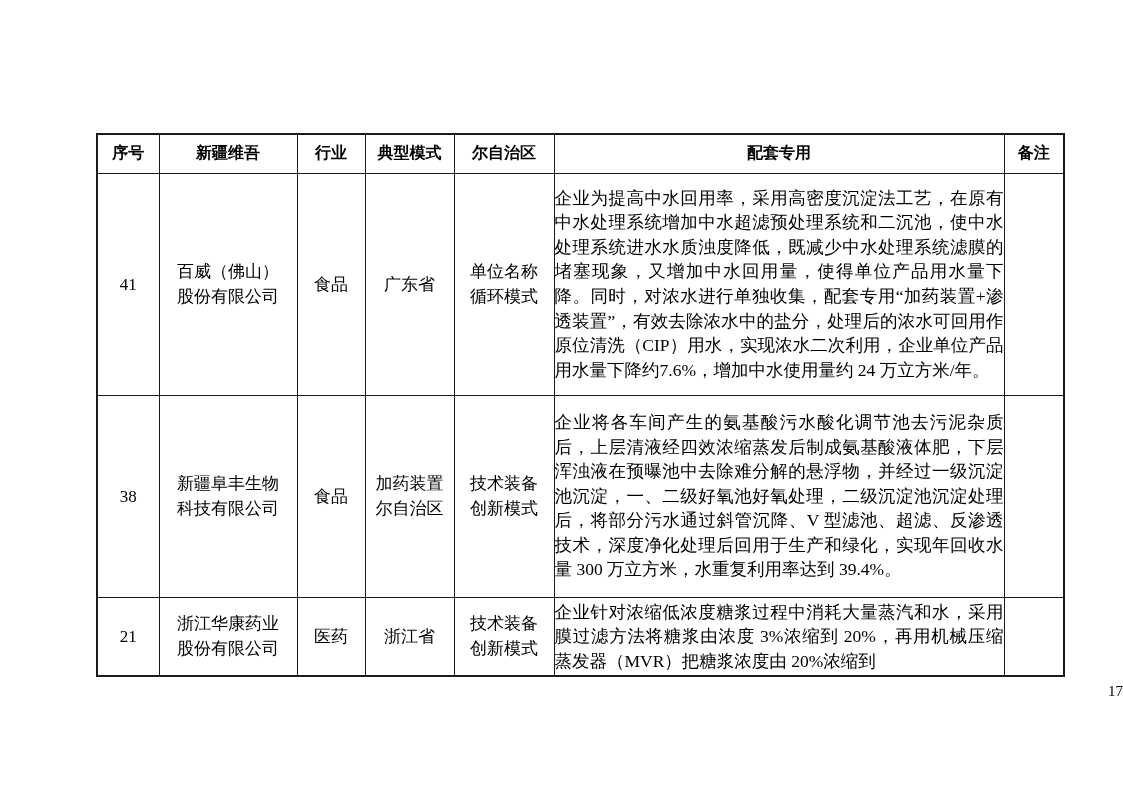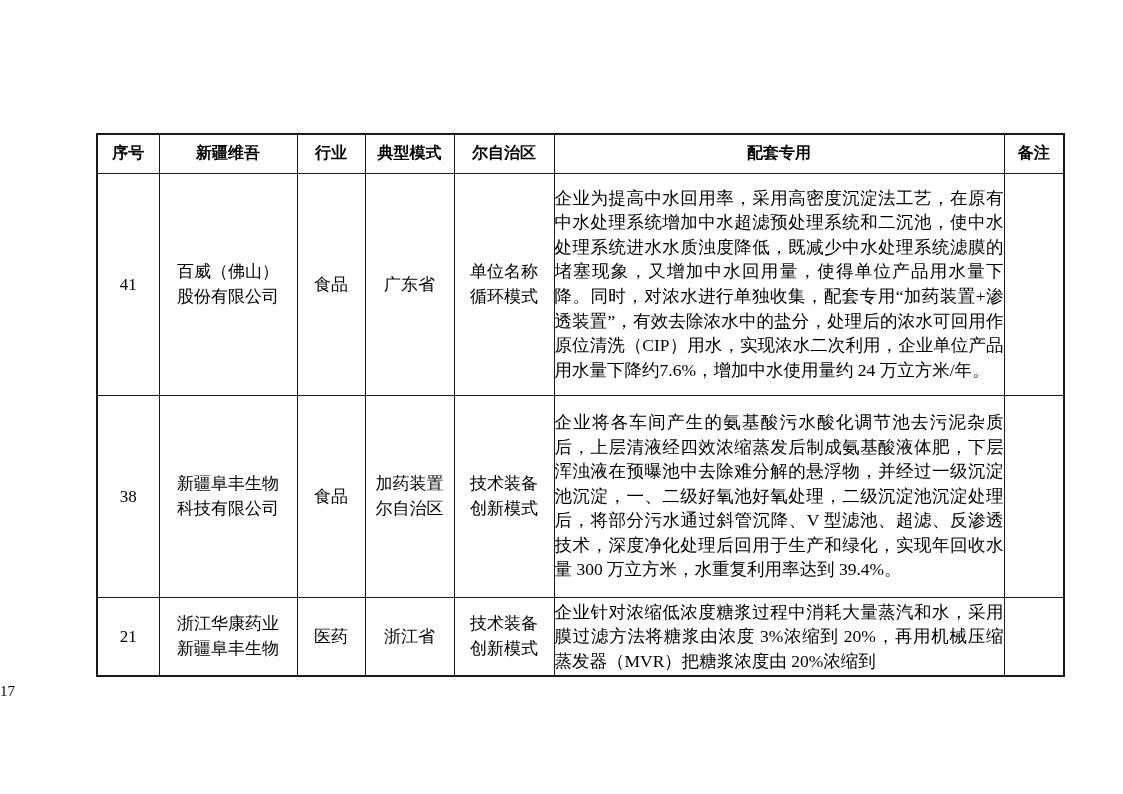--- a/index.html
+++ b/index.html
@@ -59,21 +59,21 @@
     padding: 3px 9px;
   }
   tr.row-h1 { height: 222px; }
   tr.row-h2 { height: 202px; }
   tr.row-h3 { height: 72px; }
   .page-number {
     position: absolute;
     top: 683px;
     left: 0;
     width: 100%;
-    text-align: left;
+    text-align: right;
     font-size: 15px;
     font-family: "Liberation Serif", "DejaVu Serif", serif;
   }
 </style>
 </head>
 <body>
 
 <div class="doc-page">
 
   <table class="doc-table">
@@ -117,21 +117,21 @@
         <td class="c-center">加药装置
 尔自治区</td>
         <td class="c-center">技术装备
 创新模式</td>
         <td class="c-practice">企业将各车间产生的氨基酸污水酸化调节池去污泥杂质后，上层清液经四效浓缩蒸发后制成氨基酸液体肥，下层浑浊液在预曝池中去除难分解的悬浮物，并经过一级沉淀池沉淀，一、二级好氧池好氧处理，二级沉淀池沉淀处理后，将部分污水通过斜管沉降、V 型滤池、超滤、反渗透技术，深度净化处理后回用于生产和绿化，实现年回收水量 300 万立方米，水重复利用率达到 39.4%。</td>
         <td class="c-center"></td>
       </tr>
       <tr class="row-h3">
         <td class="c-center">21</td>
         <td class="c-center">浙江华康药业
-新疆阜丰生物</td>
+股份有限公司</td>
         <td class="c-center">医药</td>
         <td class="c-center">浙江省</td>
         <td class="c-center">技术装备
 创新模式</td>
         <td class="c-practice">企业针对浓缩低浓度糖浆过程中消耗大量蒸汽和水，采用膜过滤方法将糖浆由浓度 3%浓缩到 20%，再用机械压缩蒸发器（MVR）把糖浆浓度由 20%浓缩到</td>
         <td class="c-center"></td>
       </tr>
     </tbody>
   </table>
 

